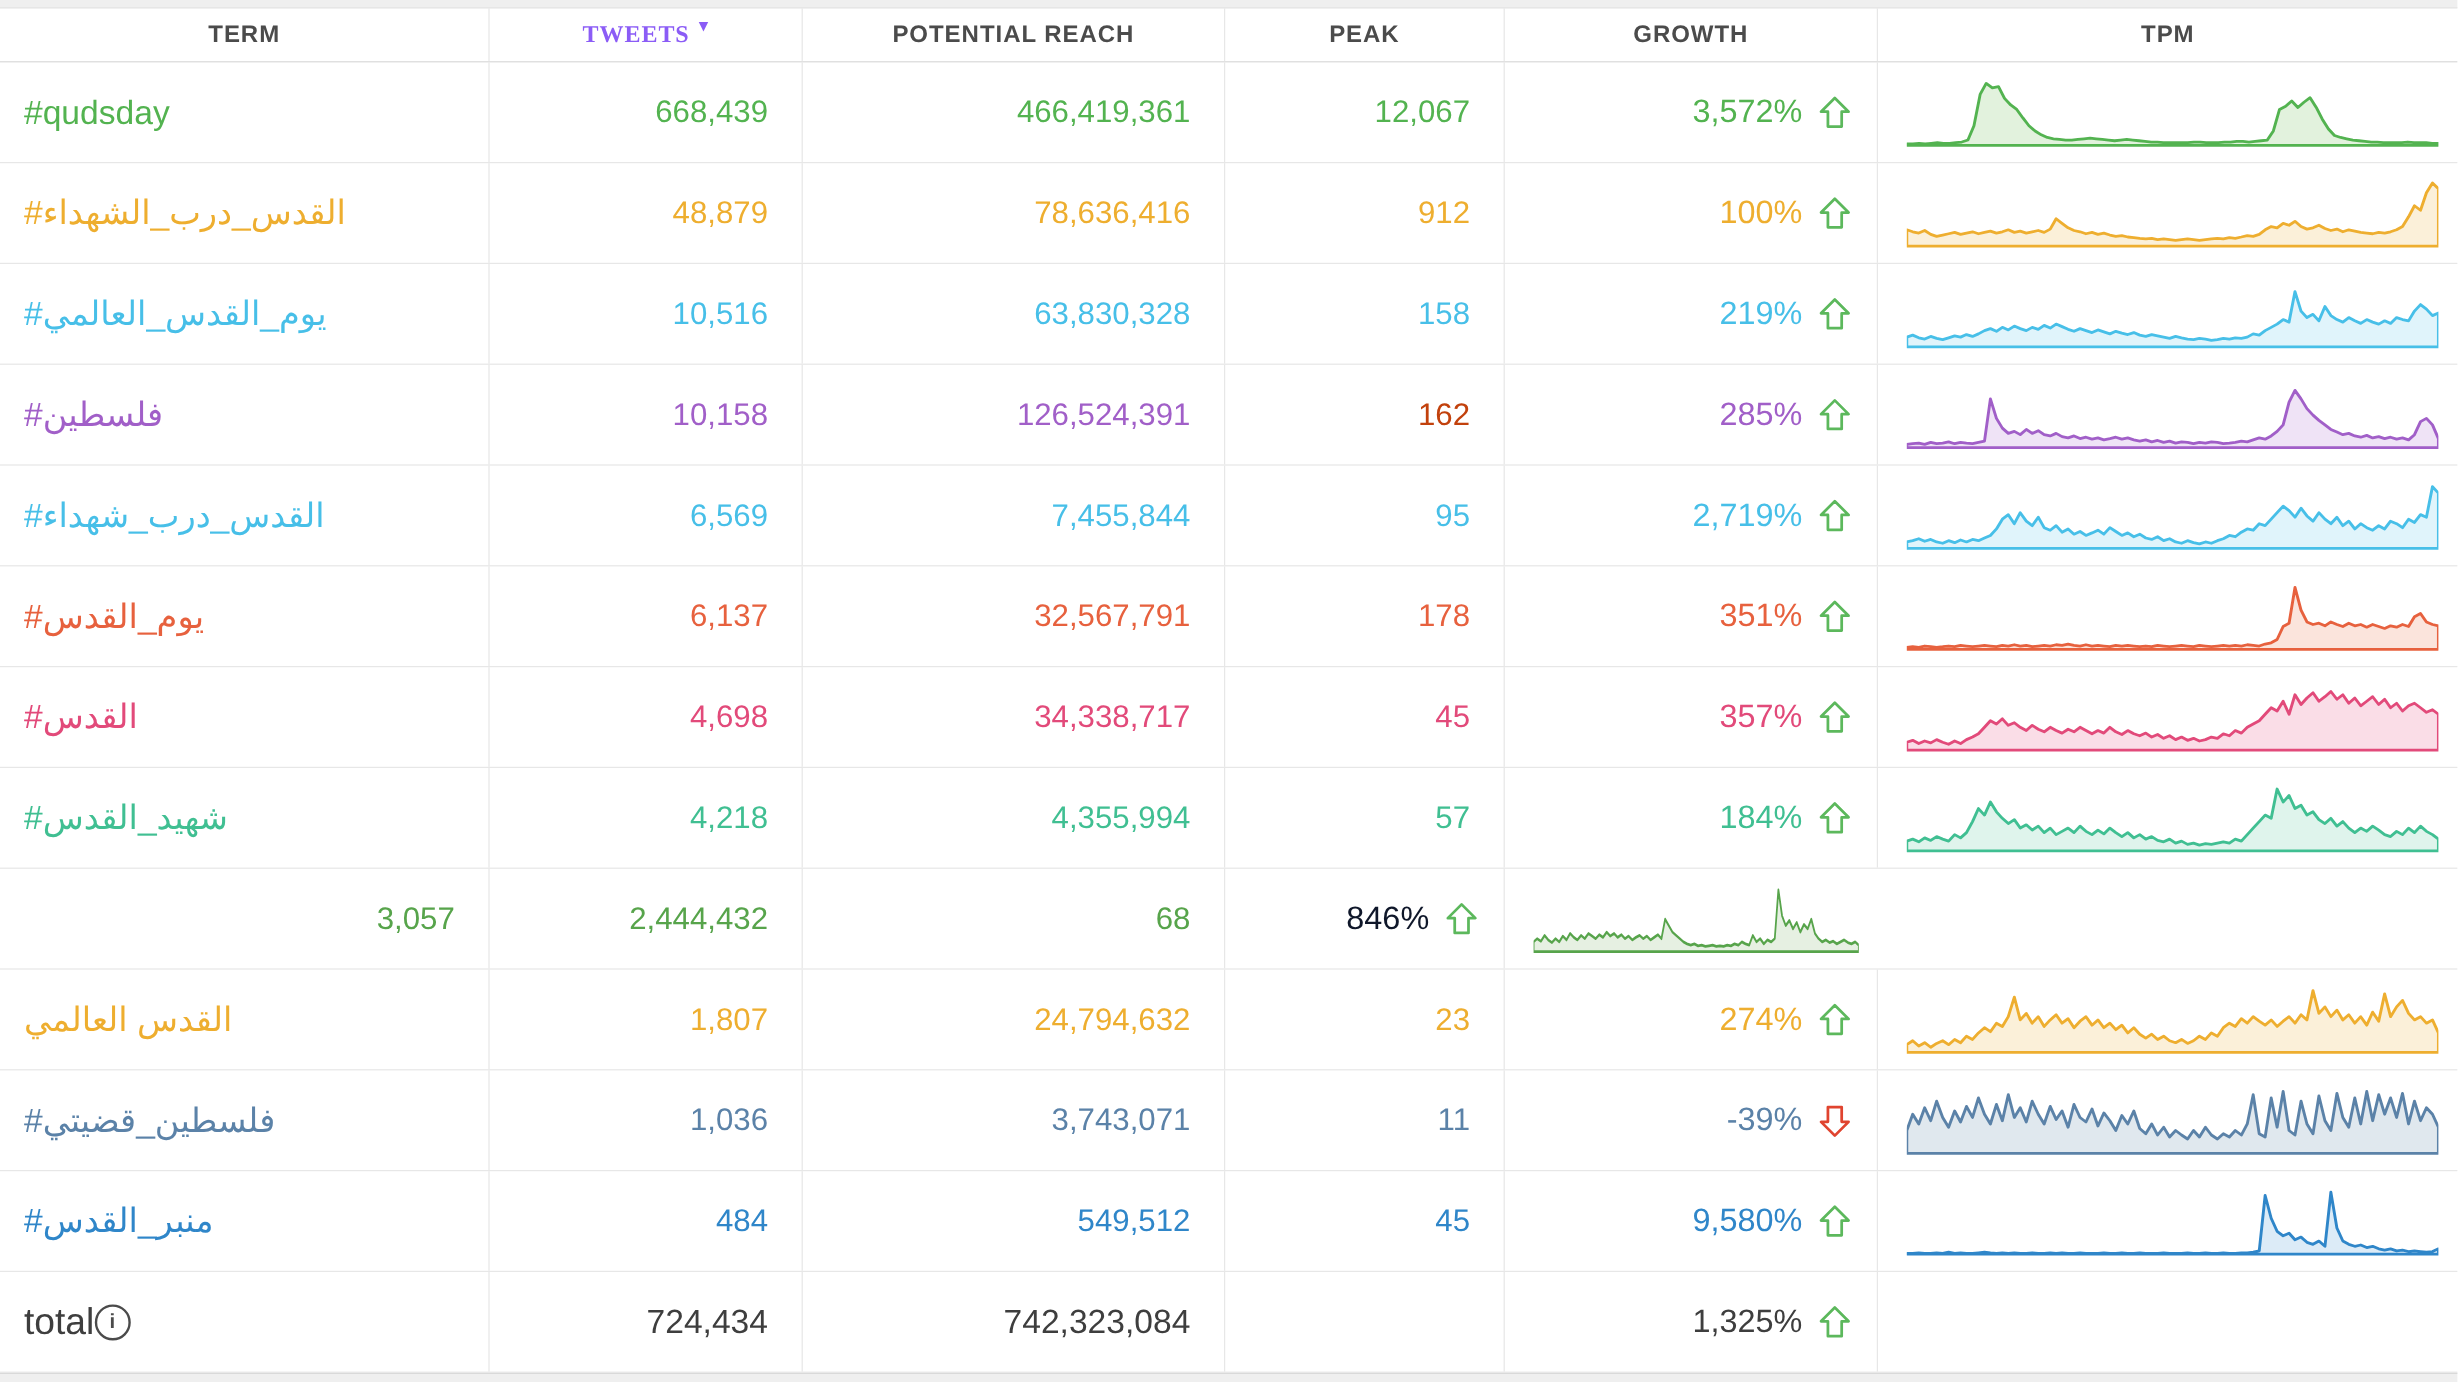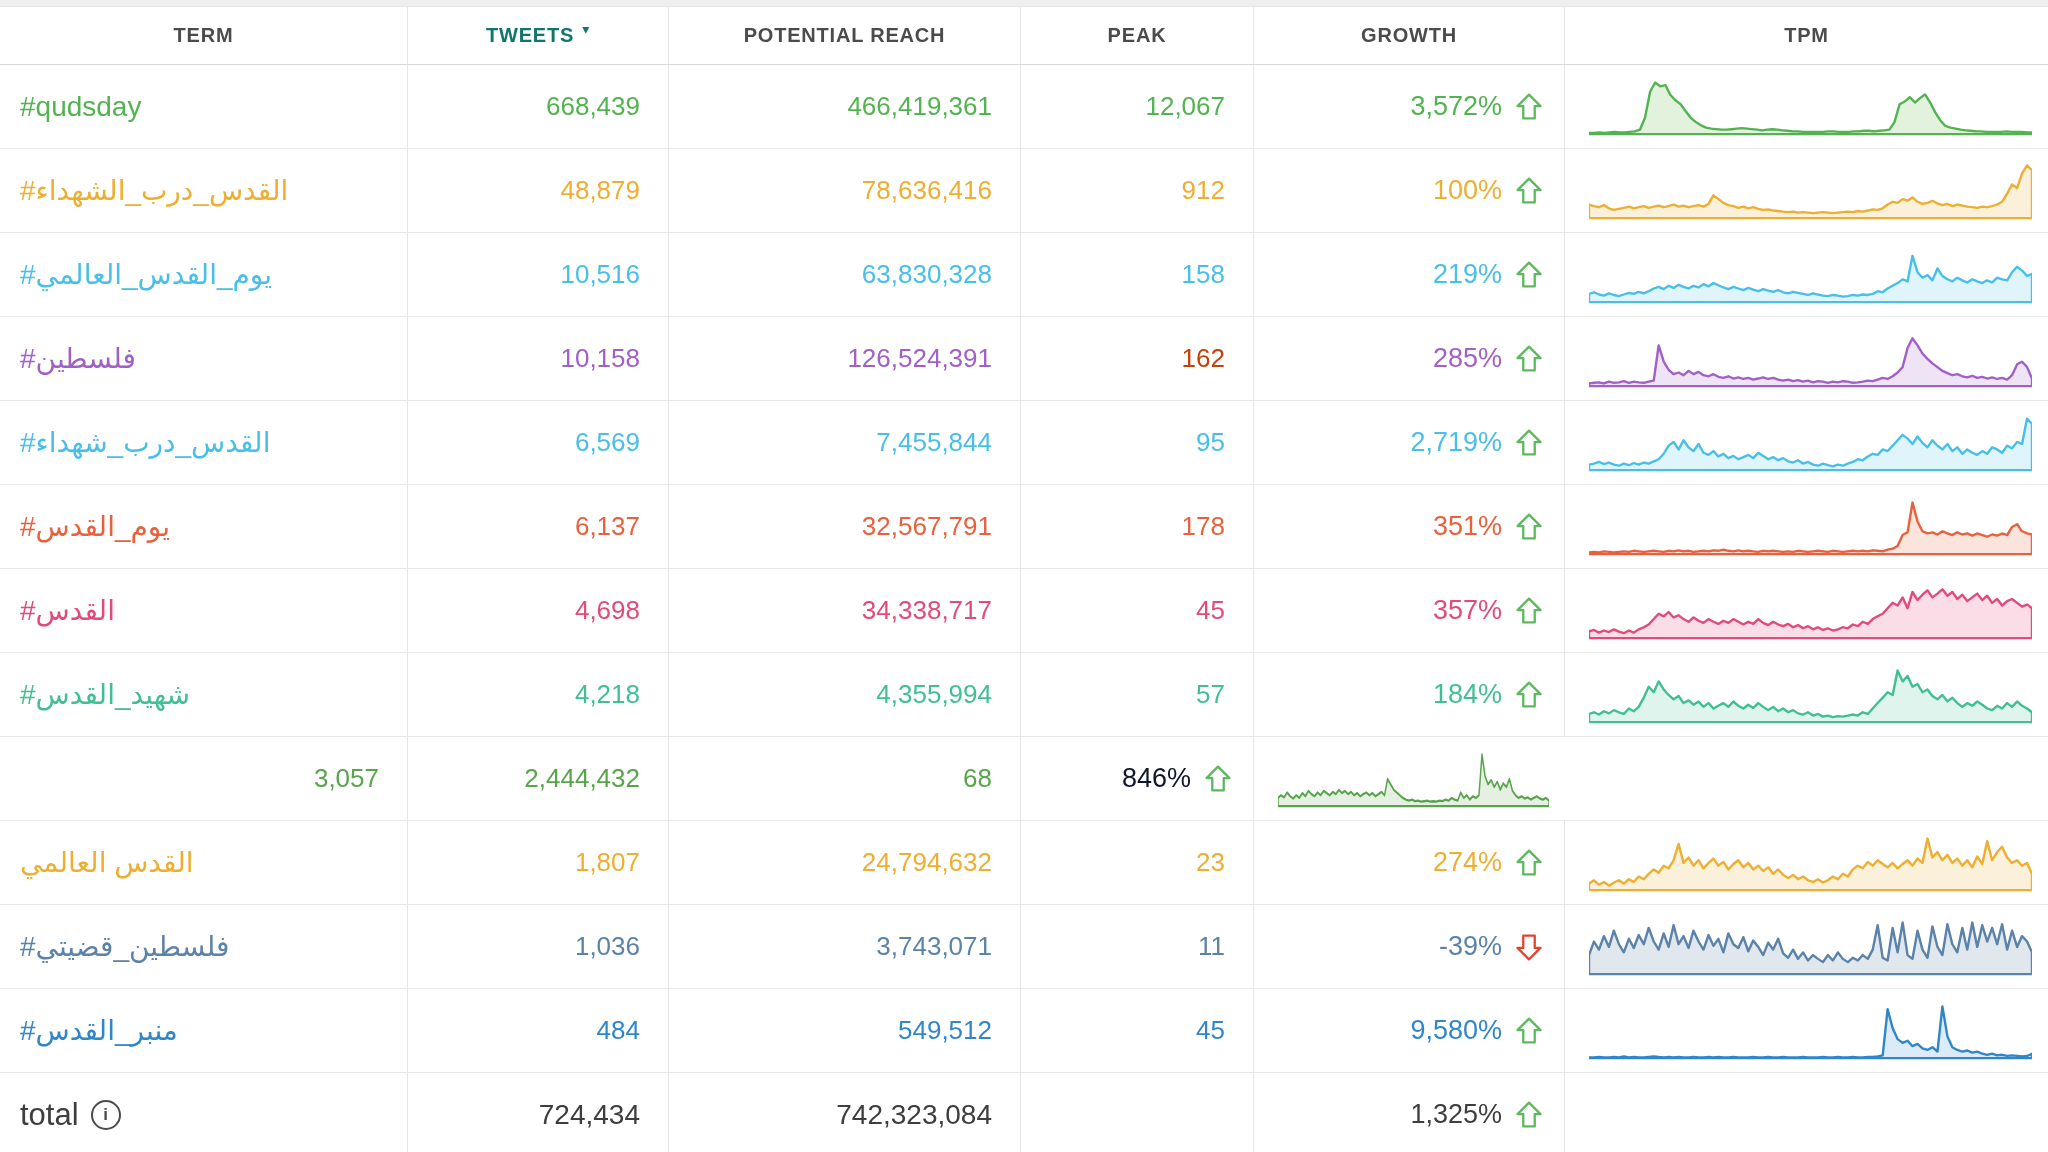--- a/index.html
+++ b/index.html
@@ -3,56 +3,56 @@
 <meta charset="utf-8">
 <style>
   html,body{margin:0;padding:0;}
   body{
     width:2048px;height:1152px;background:#ffffff;overflow:hidden;
     font-family:"Liberation Sans","DejaVu Sans",sans-serif;
   }
   .strip-top{height:7px;background:#efefef;border-bottom:1px solid #e4e4e4;box-sizing:border-box;}
   .strip-bottom{height:8px;background:#efefef;border-top:1px solid #d9d9d9;box-sizing:border-box;}
   .grid-row{display:grid;grid-template-columns:408px 261px 352px 233px 311px 483px;}
-  .header{height:58px;border-bottom:1px solid #d9d9d9;box-sizing:border-box;}
+  .header{height:45px;border-bottom:1px solid #d9d9d9;box-sizing:border-box;}
   .hcell{
     display:flex;align-items:center;justify-content:center;
     font-size:20px;font-weight:bold;color:#4b4b4b;letter-spacing:0.8px;
     border-right:1px solid #e7e7e7;box-sizing:border-box;cursor:pointer;
   }
   .hcell:last-child{border-right:none;}
   .sort-caret{font-size:14px;margin-left:8px;position:relative;top:-7px;}
   .row{height:84px;border-bottom:1px solid #e7e7e7;box-sizing:border-box;}
   .cell{display:flex;align-items:center;border-right:1px solid #e7e7e7;box-sizing:border-box;min-width:0;}
   .cell:last-child{border-right:none;}
   .term{padding-left:20px;font-size:28px;}
   .term-text{cursor:pointer;}
   .num{justify-content:flex-end;padding-right:28px;font-size:26px;}
   .growth{justify-content:flex-end;padding-right:20px;font-size:27px;gap:12px;}
   .garrow{width:30px;height:32px;flex:none;}
   .tpm{align-items:flex-end;padding:0 16px 12px 24px;}
   .sparksvg{width:100%;height:62px;display:block;}
   .total-row .num{color:#3e3e3e;font-size:28px;}
   .total-row .growth{color:#3e3e3e;}
-  .total-term{padding-left:20px;font-size:31px;color:#3e3e3e;display:flex;align-items:center;gap:12px;}
+  .total-term{padding-left:20px;font-size:31px;color:#3e3e3e;display:flex;align-items:center;gap:0;}
   .info-circle{
     width:26px;height:26px;border:2px solid #4b4b4b;border-radius:50%;flex:none;
     display:flex;align-items:center;justify-content:center;
     font-size:17px;font-weight:bold;color:#4b4b4b;cursor:pointer;
   }
 </style>
 </head>
 <body>
 
 <div>
   <div class="strip-top"></div>
 
   <div class="grid-row header">
     <div class="hcell">TERM</div>
-    <div class="hcell" id="h-tweets" style="color: #0f766e;">
+    <div class="hcell" id="h-tweets" style="color: #8b5cf6; font-family: Liberation Serif, serif;">
       <span>TWEETS</span>
       <span class="sort-caret">▾</span>
     </div>
     <div class="hcell">POTENTIAL REACH</div>
     <div class="hcell">PEAK</div>
     <div class="hcell">GROWTH</div>
     <div class="hcell">TPM</div>
   </div>
 
   <div id="rows">

